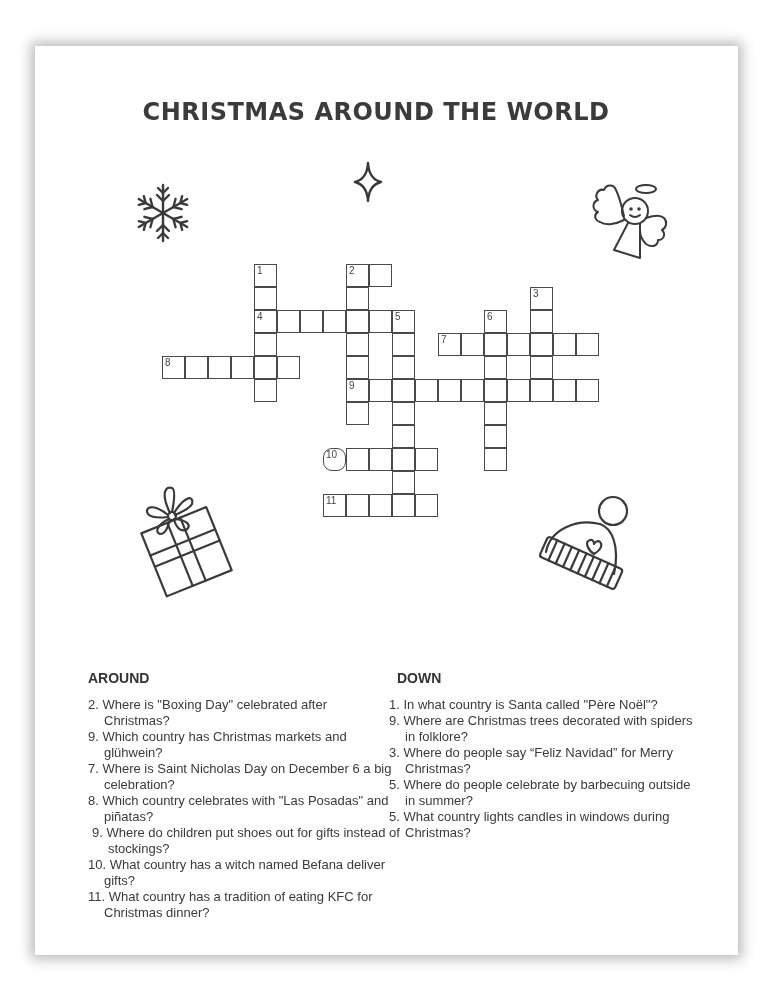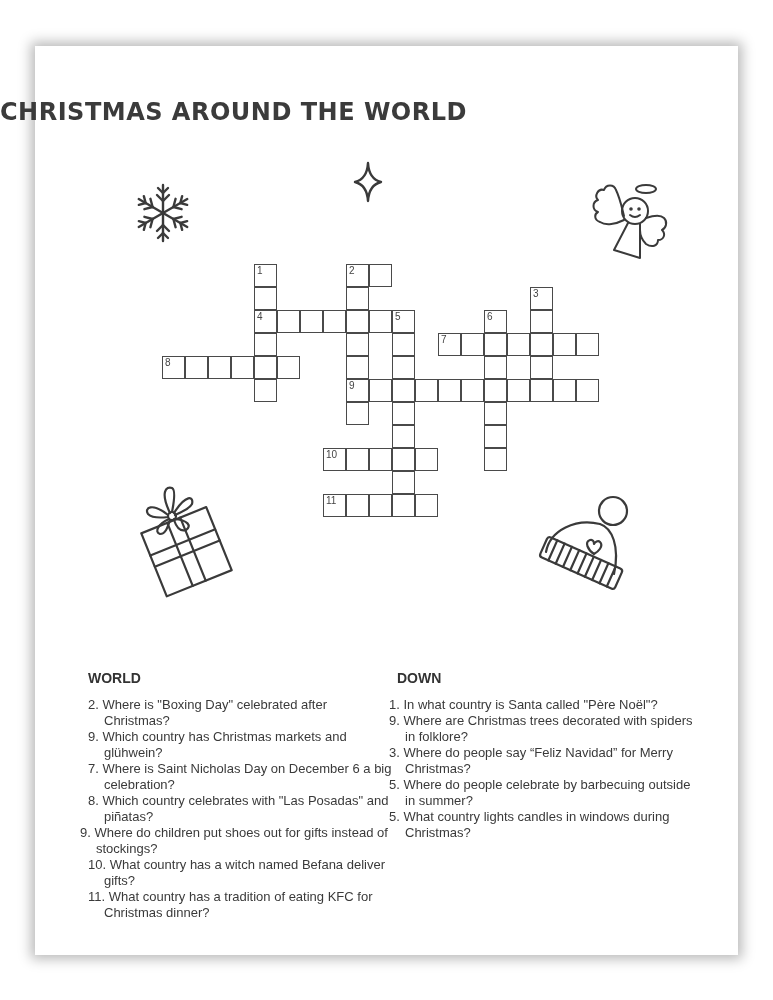--- a/index.html
+++ b/index.html
@@ -5,21 +5,21 @@
   html, body { margin:0; padding:0; }
   body {
     width:773px; height:1000px; background:#ffffff; position:relative; overflow:hidden;
     font-family:"Liberation Sans", sans-serif; color:#3a3a3a;
   }
   .page {
     position:absolute; left:35px; top:46px; width:703px; height:909px; background:#ffffff;
     box-shadow: 0 0 12px 4px rgba(0,0,0,0.28);
   }
   .title {
-    position:absolute; left:0; top:98px; width:752px; 
+    position:absolute; left:0; top:98px; width:752px; text-align:center;
     font-family:"DejaVu Sans", sans-serif; font-weight:bold; font-size:24px; letter-spacing:0.5px;
     color:#3b3b3b;
   }
   .deco { position:absolute; }
   .deco svg { display:block; }
   .cell {
     position:absolute; width:23px; height:23px; box-sizing:border-box;
     border:1.3px solid #4a4a4a; background:#fff;
   }
   .num {
@@ -183,41 +183,41 @@
     <div class="cell" style="left: 208px; top: 356px;"></div>
     <div class="cell" style="left: 231px; top: 356px;"></div>
     <div class="cell" style="left: 277px; top: 356px;"></div>
     <div class="cell" style="left: 369px; top: 379px;"></div>
     <div class="cell" style="left: 415px; top: 379px;"></div>
     <div class="cell" style="left: 438px; top: 379px;"></div>
     <div class="cell" style="left: 461px; top: 379px;"></div>
     <div class="cell" style="left: 507px; top: 379px;"></div>
     <div class="cell" style="left: 553px; top: 379px;"></div>
     <div class="cell" style="left: 576px; top: 379px;"></div>
-    <div class="cell" style="left: 323px; top: 448px;">
+    <div class="cell" style="left: 323px; top: 448px; border-radius: 9px;">
       <span class="num">10</span>
     </div>
     <div class="cell" style="left: 346px; top: 448px;"></div>
     <div class="cell" style="left: 369px; top: 448px;"></div>
     <div class="cell" style="left: 415px; top: 448px;"></div>
     <div class="cell" style="left: 323px; top: 494px;">
       <span class="num">11</span>
     </div>
     <div class="cell" style="left: 346px; top: 494px;"></div>
     <div class="cell" style="left: 369px; top: 494px;"></div>
     <div class="cell" style="left: 415px; top: 494px;"></div>
   </div>
 
-<div class="clues-head" style="left:88px;top:670px;">WORLD</div>
+<div class="clues-head" style="left:88px;top:670px;">AROUND</div>
 <div id="across-list">
     <div class="clue" style="left: 88px; top: 697px; width: 292px;">2. Where is "Boxing Day" celebrated after Christmas?</div>
     <div class="clue" style="left: 88px; top: 729px; width: 292px;">9. Which country has Christmas markets and glühwein?</div>
     <div class="clue" style="left: 88px; top: 761px; width: 292px;">7. Where is Saint Nicholas Day on December 6 a big celebration?</div>
     <div class="clue" style="left: 88px; top: 793px; width: 292px;">8. Which country celebrates with "Las Posadas" and piñatas?</div>
-    <div class="clue" style="left: 80px; top: 825px; width: 292px;">9. Where do children put shoes out for gifts instead of stockings?</div>
+    <div class="clue" style="left: 92px; top: 825px; width: 292px;">9. Where do children put shoes out for gifts instead of stockings?</div>
     <div class="clue" style="left: 88px; top: 857px; width: 292px;">10. What country has a witch named Befana deliver gifts?</div>
     <div class="clue" style="left: 88px; top: 889px; width: 292px;">11. What country has a tradition of eating KFC for Christmas dinner?</div>
   </div>
 
 <div class="clues-head" style="left:397px;top:670px;">DOWN</div>
 <div id="down-list">
     <div class="clue" style="left: 389px; top: 697px; width: 292px;">1. In what country is Santa called "Père Noël"?</div>
     <div class="clue" style="left: 389px; top: 713px; width: 292px;">9. Where are Christmas trees decorated with spiders in folklore?</div>
     <div class="clue" style="left: 389px; top: 745px; width: 292px;">3. Where do people say “Feliz Navidad” for Merry Christmas?</div>
     <div class="clue" style="left: 389px; top: 777px; width: 292px;">5. Where do people celebrate by barbecuing outside in summer?</div>

